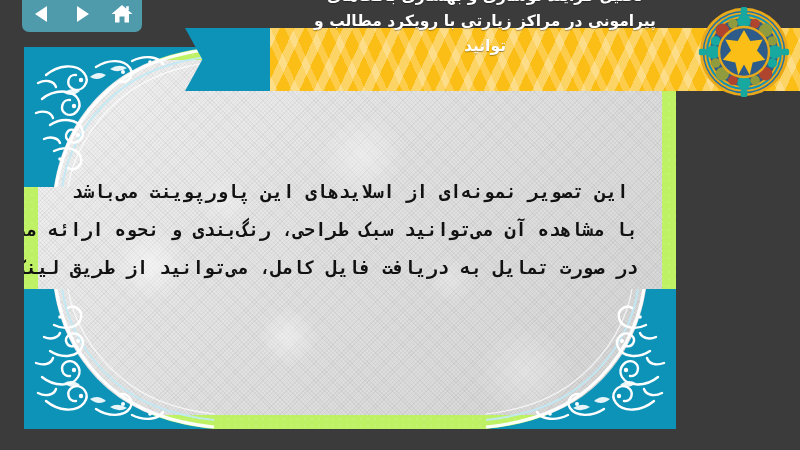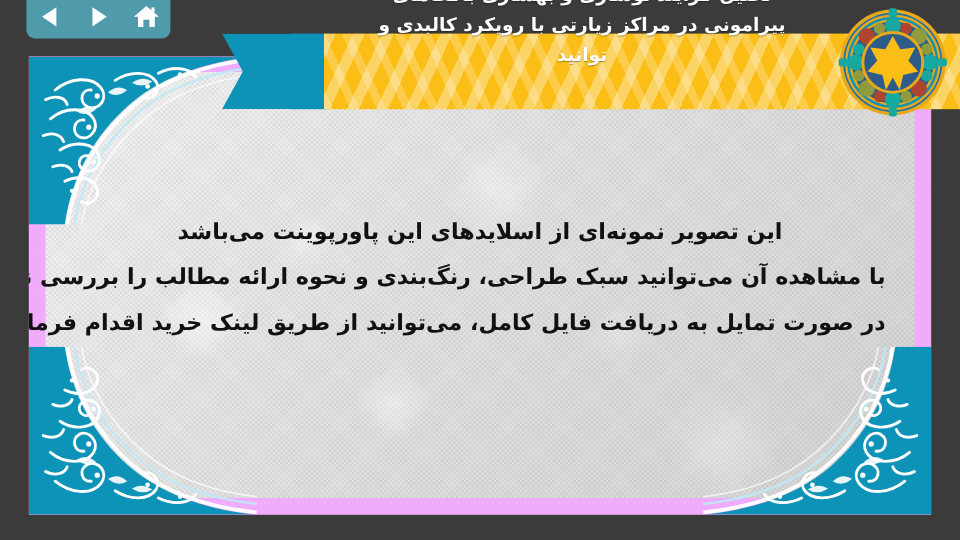--- a/index.html
+++ b/index.html
@@ -30,24 +30,25 @@
   .navbtn{
     width:28px;height:26px;
     display:flex;align-items:center;justify-content:center;
     cursor:pointer;
   }
   .navbtn svg{display:block;}
 
   
   .slide{
     position:absolute;
-    left:24px;top:47px;width:752px;height:382px;
-    background:#f0abfc;
+    left:24px;top:47px;width:652px;height:382px;
+    background:#bef264;
     box-sizing:border-box;
     overflow:hidden;
+    font-family:Liberation Mono, monospace;
   }
   
   .slide::before{
     content:"";position:absolute;inset:0;
     background-image:
       radial-gradient(circle at 1px 1px, rgba(255,255,255,.10) 1px, transparent 1px);
     background-size:7px 7px;
     pointer-events:none;
   }
 
@@ -289,21 +290,21 @@
     </div>
 
   </div>
 
   <div class="header">
     <div class="arrow"></div>
     <div class="band-teal"></div>
     <div class="band"></div>
     <div class="title">
       <div>تحلیل فرآیند نوسازی و بهسازی بافت‌های</div>
-      <div>پیرامونی در مراکز زیارتی با رویکرد کالبدی و</div>
+      <div>پیرامونی در مراکز زیارتی با رویکرد مطالب و</div>
       <div>توانید</div>
     </div>
     <div class="medallion">
       <svg viewBox="0 0 100 100" aria-hidden="true">
         <defs>
           <clipPath id="mclip">
               <circle cx="50" cy="50" r="45"></circle>
             </clipPath>
         </defs>
         <circle cx="50" cy="50" r="46" fill="#E8A81B"></circle>

